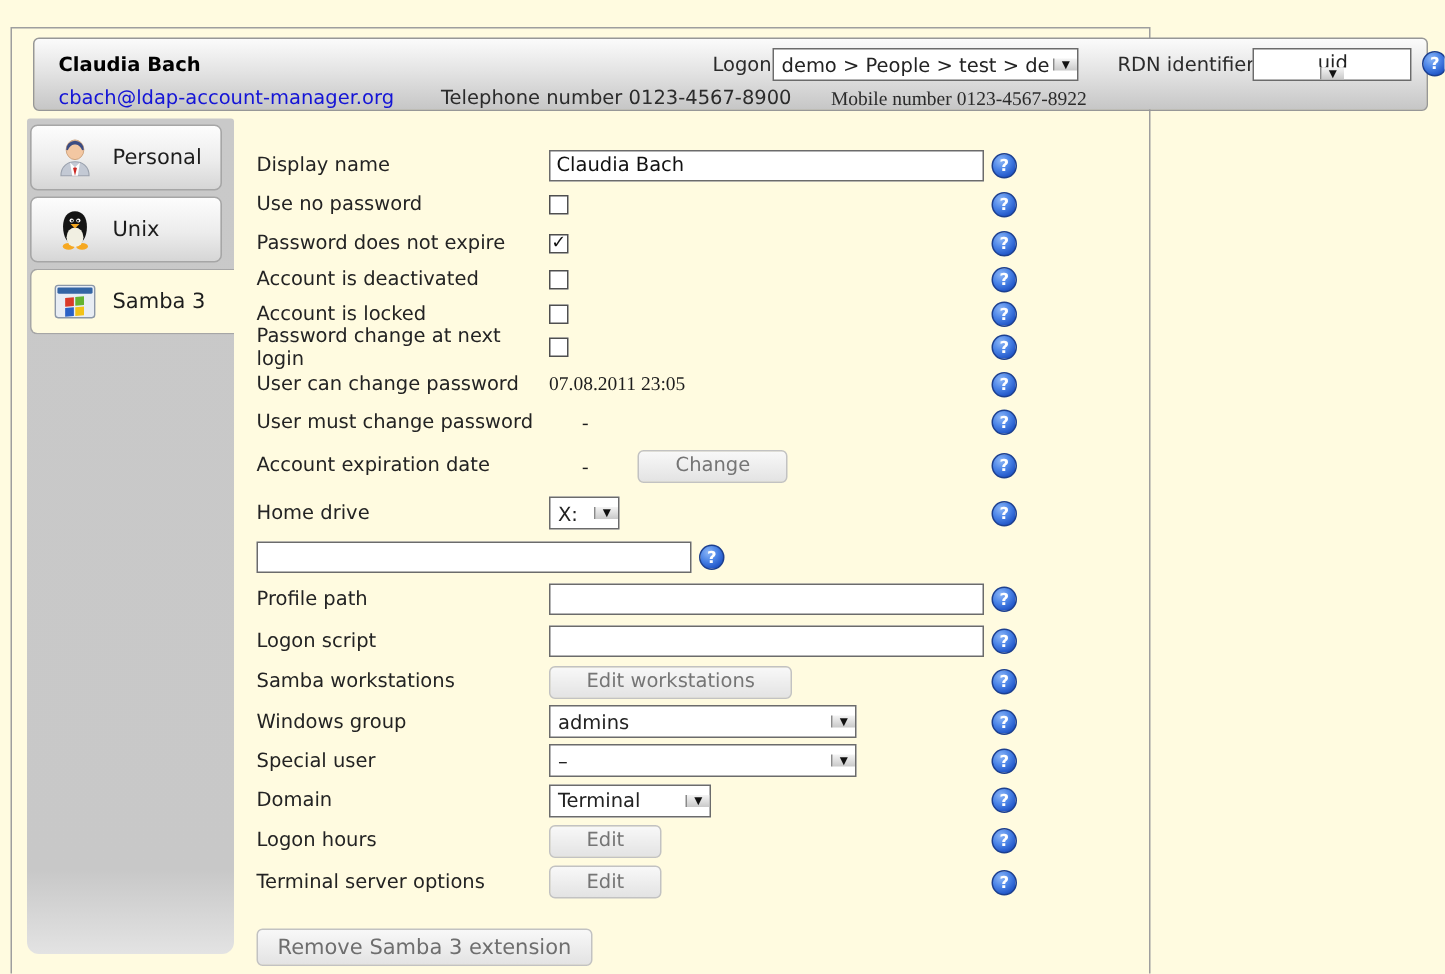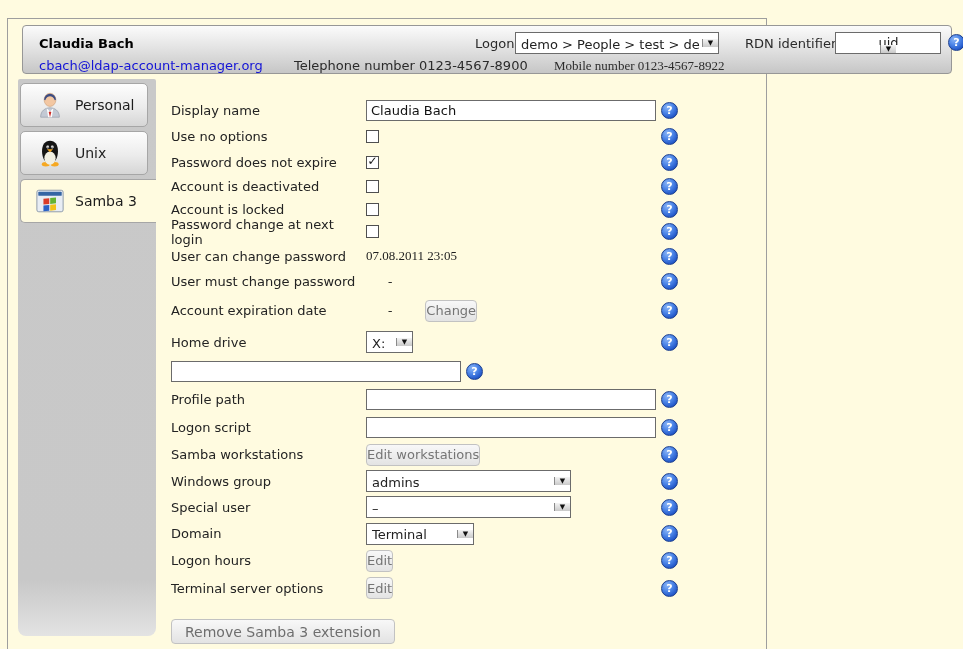--- a/index.html
+++ b/index.html
@@ -81,21 +81,21 @@
     display:inline-flex; align-items:center; justify-content:center;
     font-size:12px; color:#111; cursor:pointer;
   }
   .cb[data-checked="true"]::after { content:"✓"; margin-top:-2px; }
   .static-val { color:#1d1d1d;font-family:Liberation Serif, serif; }
   .dash { margin-left:22px; }
   .ui-btn {
     background:linear-gradient(#f8f8f8,#e3e3e3);
     border:1px solid #c2c2c2; border-radius:4px;
     color:#757575; font-family:inherit; font-size:13px;
-    height:22px; padding:1px 0; cursor:pointer; white-space:nowrap;
+    height:22px; padding:1px 24px; cursor:pointer; white-space:nowrap;
   }
   .remove-btn { margin-top:17px; height:25px; font-size:14px; padding:2px 13px; color:#6e6e6e; }
 </style>
 </head>
 <body>
 
 <div class="outer-box">
 
   <div class="header-bar">
     <span class="hdr-name">Claudia Bach</span>
@@ -165,21 +165,21 @@
 
     <div class="row" style="height:26px">
       <span class="lbl">Display name</span>
       <span class="ctl">
           <input class="txt-input" value="Claudia Bach" style="">
         </span>
       <span class="help">?</span>
     </div>
 
     <div class="row" style="height:26px">
-      <span class="lbl">Use no options</span>
+      <span class="lbl">Use no password</span>
       <span class="ctl">
           <span class="cb" data-checked="false"></span>
         </span>
       <span class="help">?</span>
     </div>
 
     <div class="row" style="height:26px">
       <span class="lbl">Password does not expire</span>
       <span class="ctl">
           <span class="cb" data-checked="true"></span>

